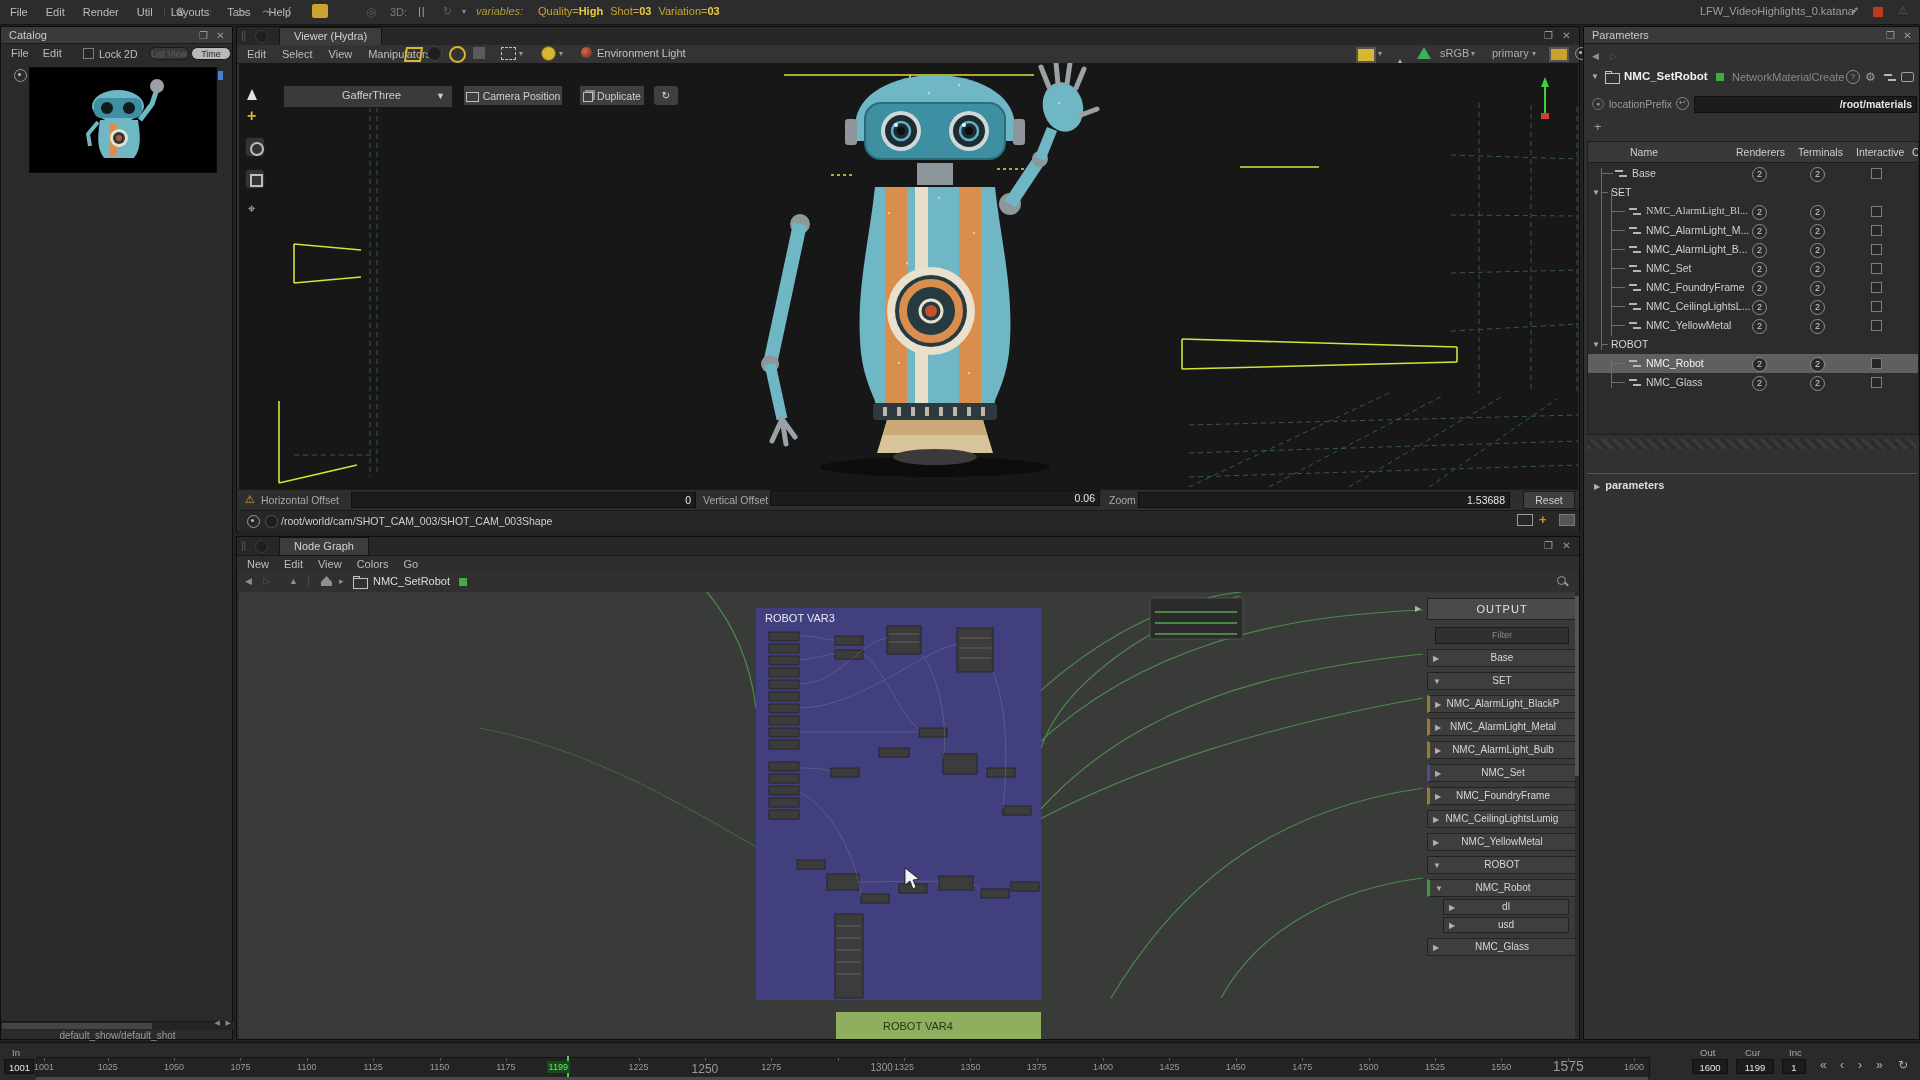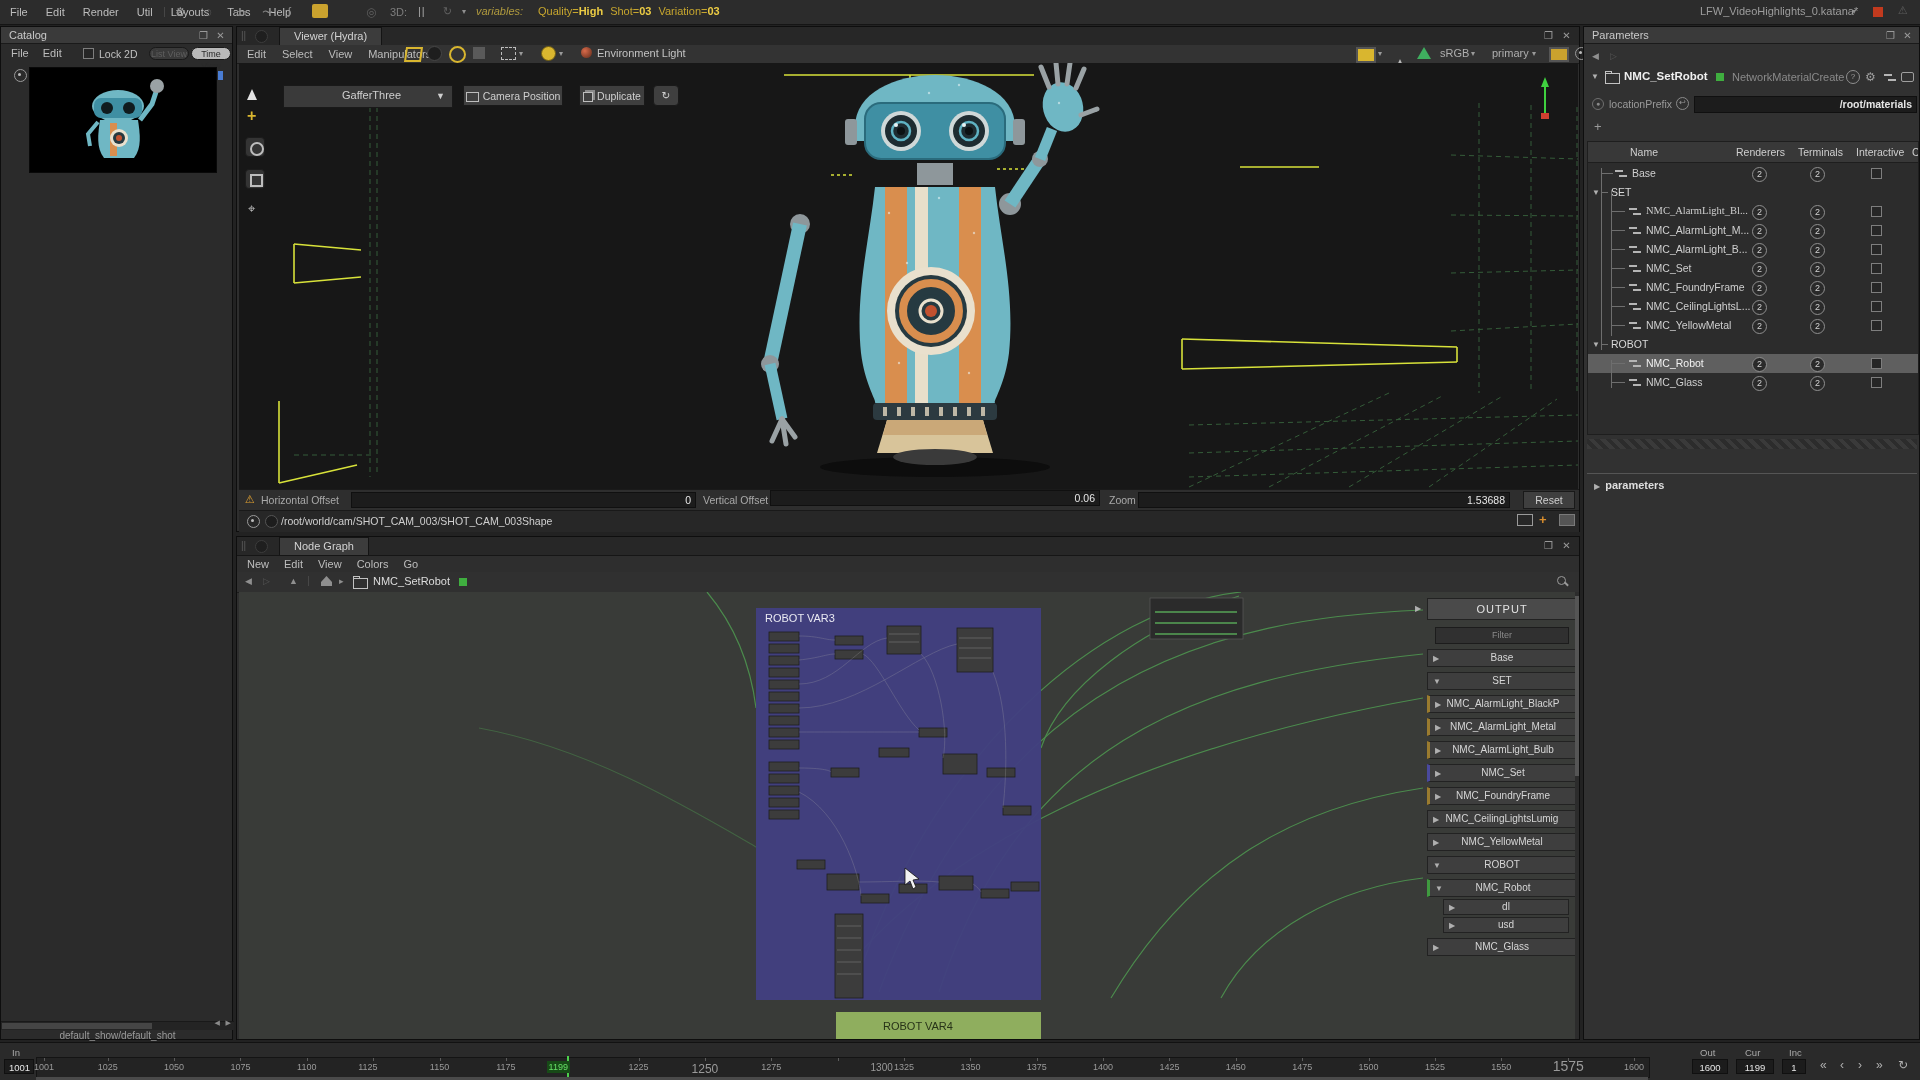--- a/index.html
+++ b/index.html
@@ -644,21 +644,21 @@
           <span style="position: absolute; left: -8px; top: 4px; width: 30px; text-align: center; color: rgb(154, 154, 154); font-size: 9px;">1001</span>
           <span style="position: absolute; left: 7px; top: 0px; width: 1px; height: 3px; background: rgb(93, 93, 93);"></span>
           <span style="position: absolute; left: 55.7062px; top: 4px; width: 30px; text-align: center; color: rgb(154, 154, 154); font-size: 9px;">1025</span>
           <span style="position: absolute; left: 70.7062px; top: 0px; width: 1px; height: 3px; background: rgb(93, 93, 93);"></span>
           <span style="position: absolute; left: 122.067px; top: 4px; width: 30px; text-align: center; color: rgb(154, 154, 154); font-size: 9px;">1050</span>
           <span style="position: absolute; left: 137.067px; top: 0px; width: 1px; height: 3px; background: rgb(93, 93, 93);"></span>
           <span style="position: absolute; left: 188.427px; top: 4px; width: 30px; text-align: center; color: rgb(154, 154, 154); font-size: 9px;">1075</span>
           <span style="position: absolute; left: 203.427px; top: 0px; width: 1px; height: 3px; background: rgb(93, 93, 93);"></span>
           <span style="position: absolute; left: 254.788px; top: 4px; width: 30px; text-align: center; color: rgb(154, 154, 154); font-size: 9px;">1100</span>
           <span style="position: absolute; left: 269.788px; top: 0px; width: 1px; height: 3px; background: rgb(93, 93, 93);"></span>
-          <span style="position: absolute; left: 321.149px; top: 4px; width: 30px; color: rgb(154, 154, 154); font-size: 9px;">1125</span>
+          <span style="position: absolute; left: 321.149px; top: 4px; width: 30px; text-align: center; color: rgb(154, 154, 154); font-size: 9px;">1125</span>
           <span style="position: absolute; left: 336.149px; top: 0px; width: 1px; height: 3px; background: rgb(93, 93, 93);"></span>
           <span style="position: absolute; left: 387.509px; top: 4px; width: 30px; text-align: center; color: rgb(154, 154, 154); font-size: 9px;">1150</span>
           <span style="position: absolute; left: 402.509px; top: 0px; width: 1px; height: 3px; background: rgb(93, 93, 93);"></span>
           <span style="position: absolute; left: 453.87px; top: 4px; width: 30px; text-align: center; color: rgb(154, 154, 154); font-size: 9px;">1175</span>
           <span style="position: absolute; left: 468.87px; top: 0px; width: 1px; height: 3px; background: rgb(93, 93, 93);"></span>
           <span style="position: absolute; left: 586.591px; top: 4px; width: 30px; text-align: center; color: rgb(154, 154, 154); font-size: 9px;">1225</span>
           <span style="position: absolute; left: 601.591px; top: 0px; width: 1px; height: 3px; background: rgb(93, 93, 93);"></span>
           <span style="position: absolute; left: 652.952px; top: 4px; width: 30px; text-align: center; color: rgb(154, 154, 154); font-size: 12px;">1250</span>
           <span style="position: absolute; left: 667.952px; top: 0px; width: 1px; height: 3px; background: rgb(93, 93, 93);"></span>
           <span style="position: absolute; left: 719.312px; top: 4px; width: 30px; text-align: center; color: rgb(154, 154, 154); font-size: 9px;">1275</span>

